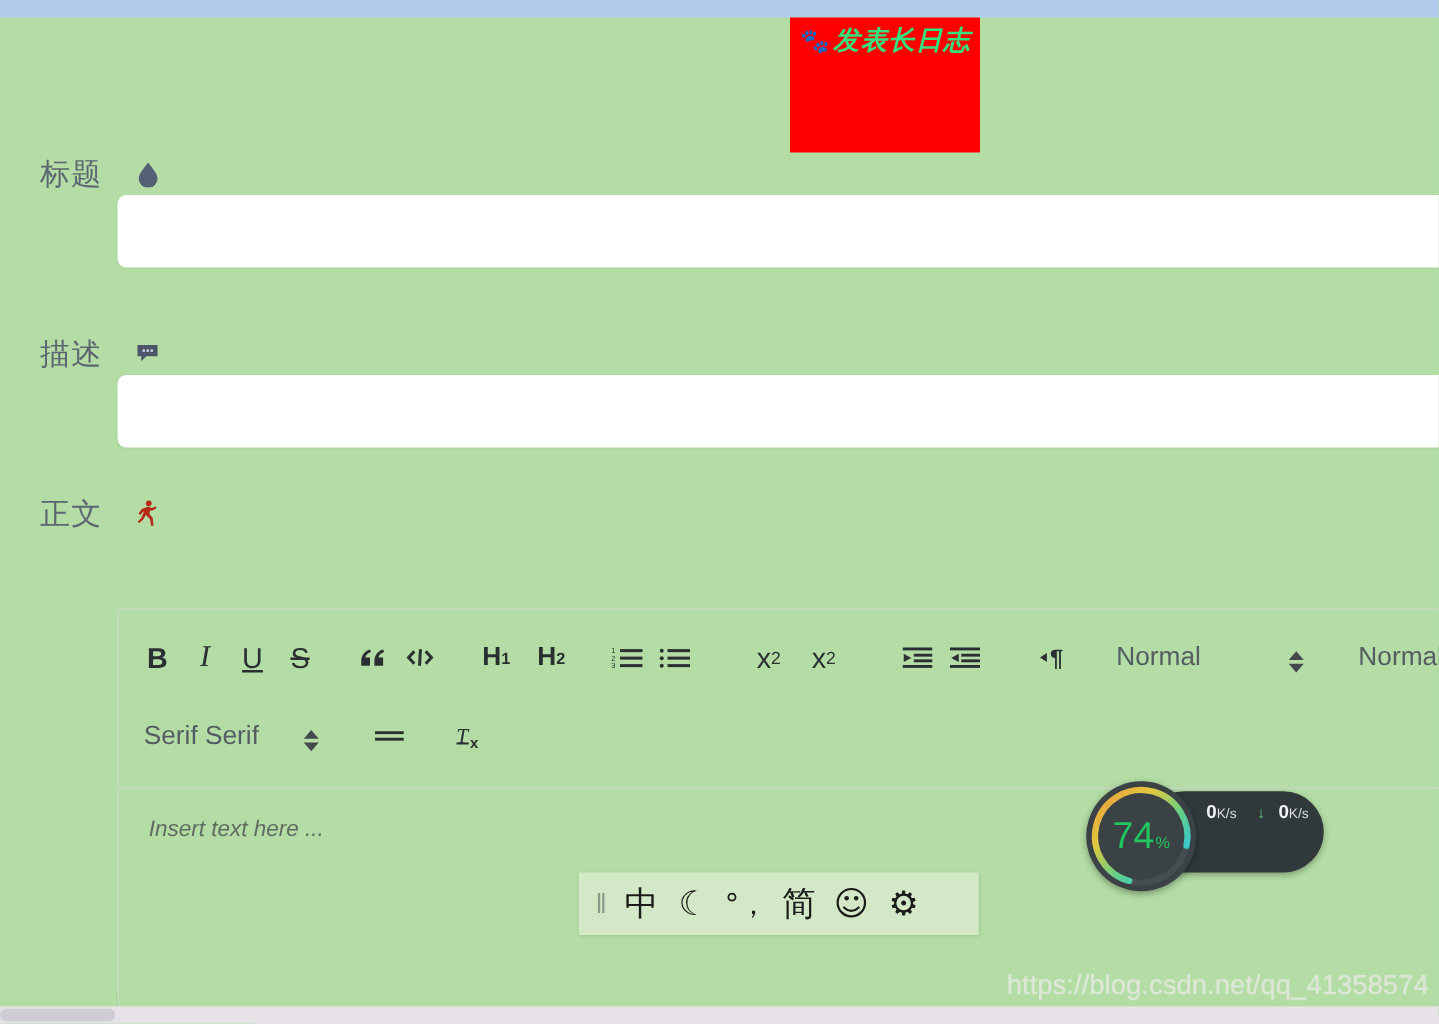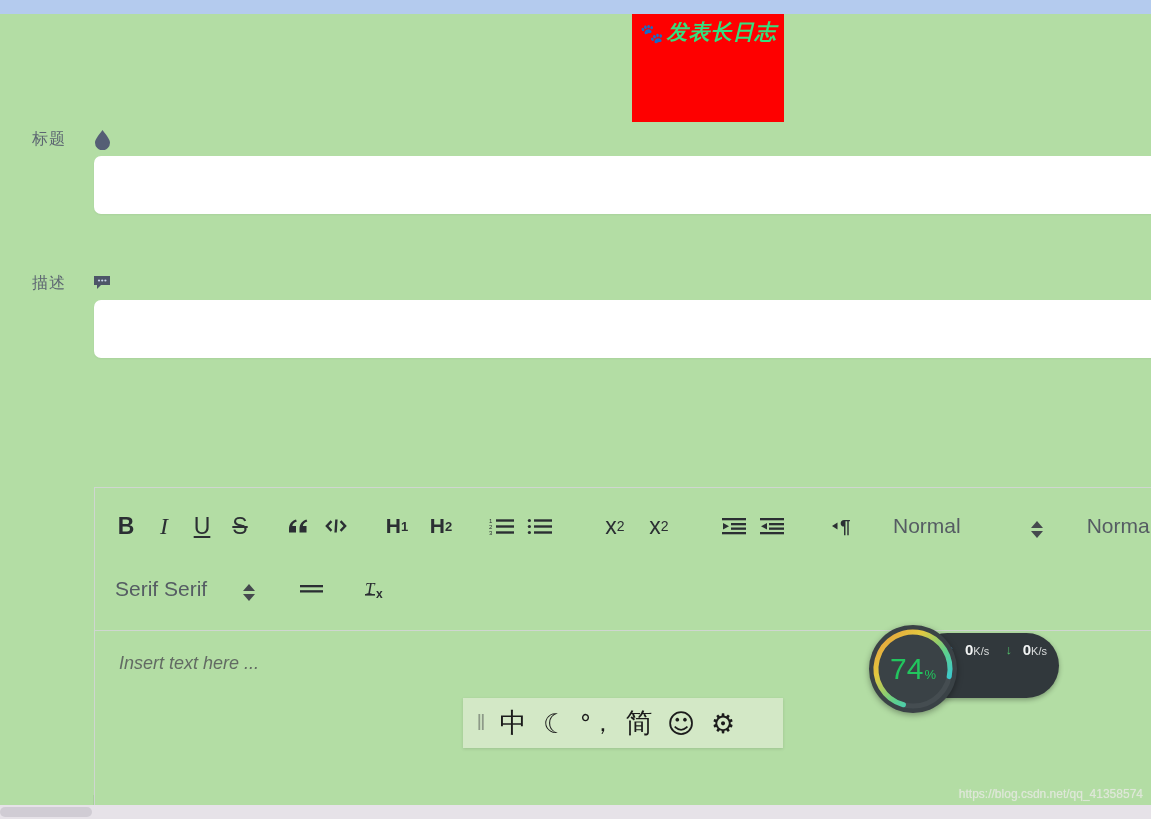--- a/index.html
+++ b/index.html
@@ -40,21 +40,21 @@
   
   .form-area{position:absolute;left:0;top:122px;width:1151px;}
   .field-row{position:relative;}
   .field-label-line{
     display:flex;align-items:center;
     padding-left:32px;
     height:34px;
   }
   .field-label{
     font-family:"DejaVu Sans","Liberation Sans",sans-serif;
-    font-size:16px;color:#5d6672;letter-spacing:1px;
+    font-size:24px;color:#5d6672;letter-spacing:1px;
   }
   .field-icon{
     margin-left:26px;display:inline-flex;align-items:center;justify-content:center;
     width:20px;height:22px;
   }
   .text-input{
     display:block;
     margin-left:94px;
     width:1120px;
     height:58px;
@@ -190,21 +190,21 @@
     position:relative;z-index:2;
     color:#22c55e;font-family:"Liberation Sans",sans-serif;
     font-size:30px;font-weight:300;
     display:flex;align-items:baseline;
   }
   .gauge-text .pct{font-size:13px;margin-left:1px;}
   
   .watermark{
     position:absolute;right:8px;bottom:18px;
     font-family:"Liberation Sans",sans-serif;
-    font-size:12px;color:#dfe6d9;
+    font-size:22px;color:#dfe6d9;
     text-shadow:0 0 1px rgba(255,255,255,0.4);
     user-select:none;
     white-space:nowrap;
   }
   
   .h-scrollbar{
     position:absolute;left:0;bottom:0;width:1151px;height:14px;
     background:#e6e2e8;
   }
   .h-scroll-thumb{
@@ -249,20 +249,31 @@
           <path d="M1 1 h16 v9 h-9 l-4 4 v-4 h-3 Z" fill="#4d5568"></path>
           <circle cx="6" cy="5.5" r="1.1" fill="#c9d6ea"></circle>
           <circle cx="9.2" cy="5.5" r="1.1" fill="#c9d6ea"></circle>
           <circle cx="12.4" cy="5.5" r="1.1" fill="#c9d6ea"></circle>
         </svg>
       </span>
     </div>
     <input class="text-input" type="text" value="" placeholder="" style="">
   </div>
 
+  <div class="field-row" style="margin-top:36px;">
+    <div class="field-label-line">
+      <span class="field-label">正文</span>
+      <span class="field-icon">
+        <svg width="16" height="22" viewBox="0 0 16 22">
+          <circle cx="9" cy="2.6" r="2.3" fill="#b52b18"></circle>
+          <path d="M8.6 5.2 L11.6 6.4 L14.4 5.0 L15.2 6.6 L11.6 8.6 L10.2 8.1 L9.6 11.2 L12.2 14.4 L12.8 20.6 L10.8 20.6 L10.0 15.2 L6.6 12.0 L4.6 15.6 L1.2 18.6 L0.2 17.2 L3.0 14.4 L5.2 9.2 L4.2 9.6 L2.2 12.0 L0.8 10.8 L3.4 7.2 Z" fill="#b52b18"></path>
+        </svg>
+      </span>
+    </div>
+  </div>
 </div>
 
 <div class="editor-wrap">
   <div class="editor-toolbar">
 
     <div class="tb-row">
       <div class="tb-btn" style="font-weight:900;font-family:'Liberation Sans',sans-serif;font-size:23px;">B</div>
       <div class="tb-btn" style="font-style:italic;font-family:'Liberation Serif',serif;font-size:24px;">I</div>
       <div class="tb-btn" style="text-decoration:underline;font-family:'Liberation Sans',sans-serif;font-size:23px;">U</div>
       <div class="tb-btn" style="text-decoration:line-through;font-family:'Liberation Sans',sans-serif;font-size:23px;">S</div>

